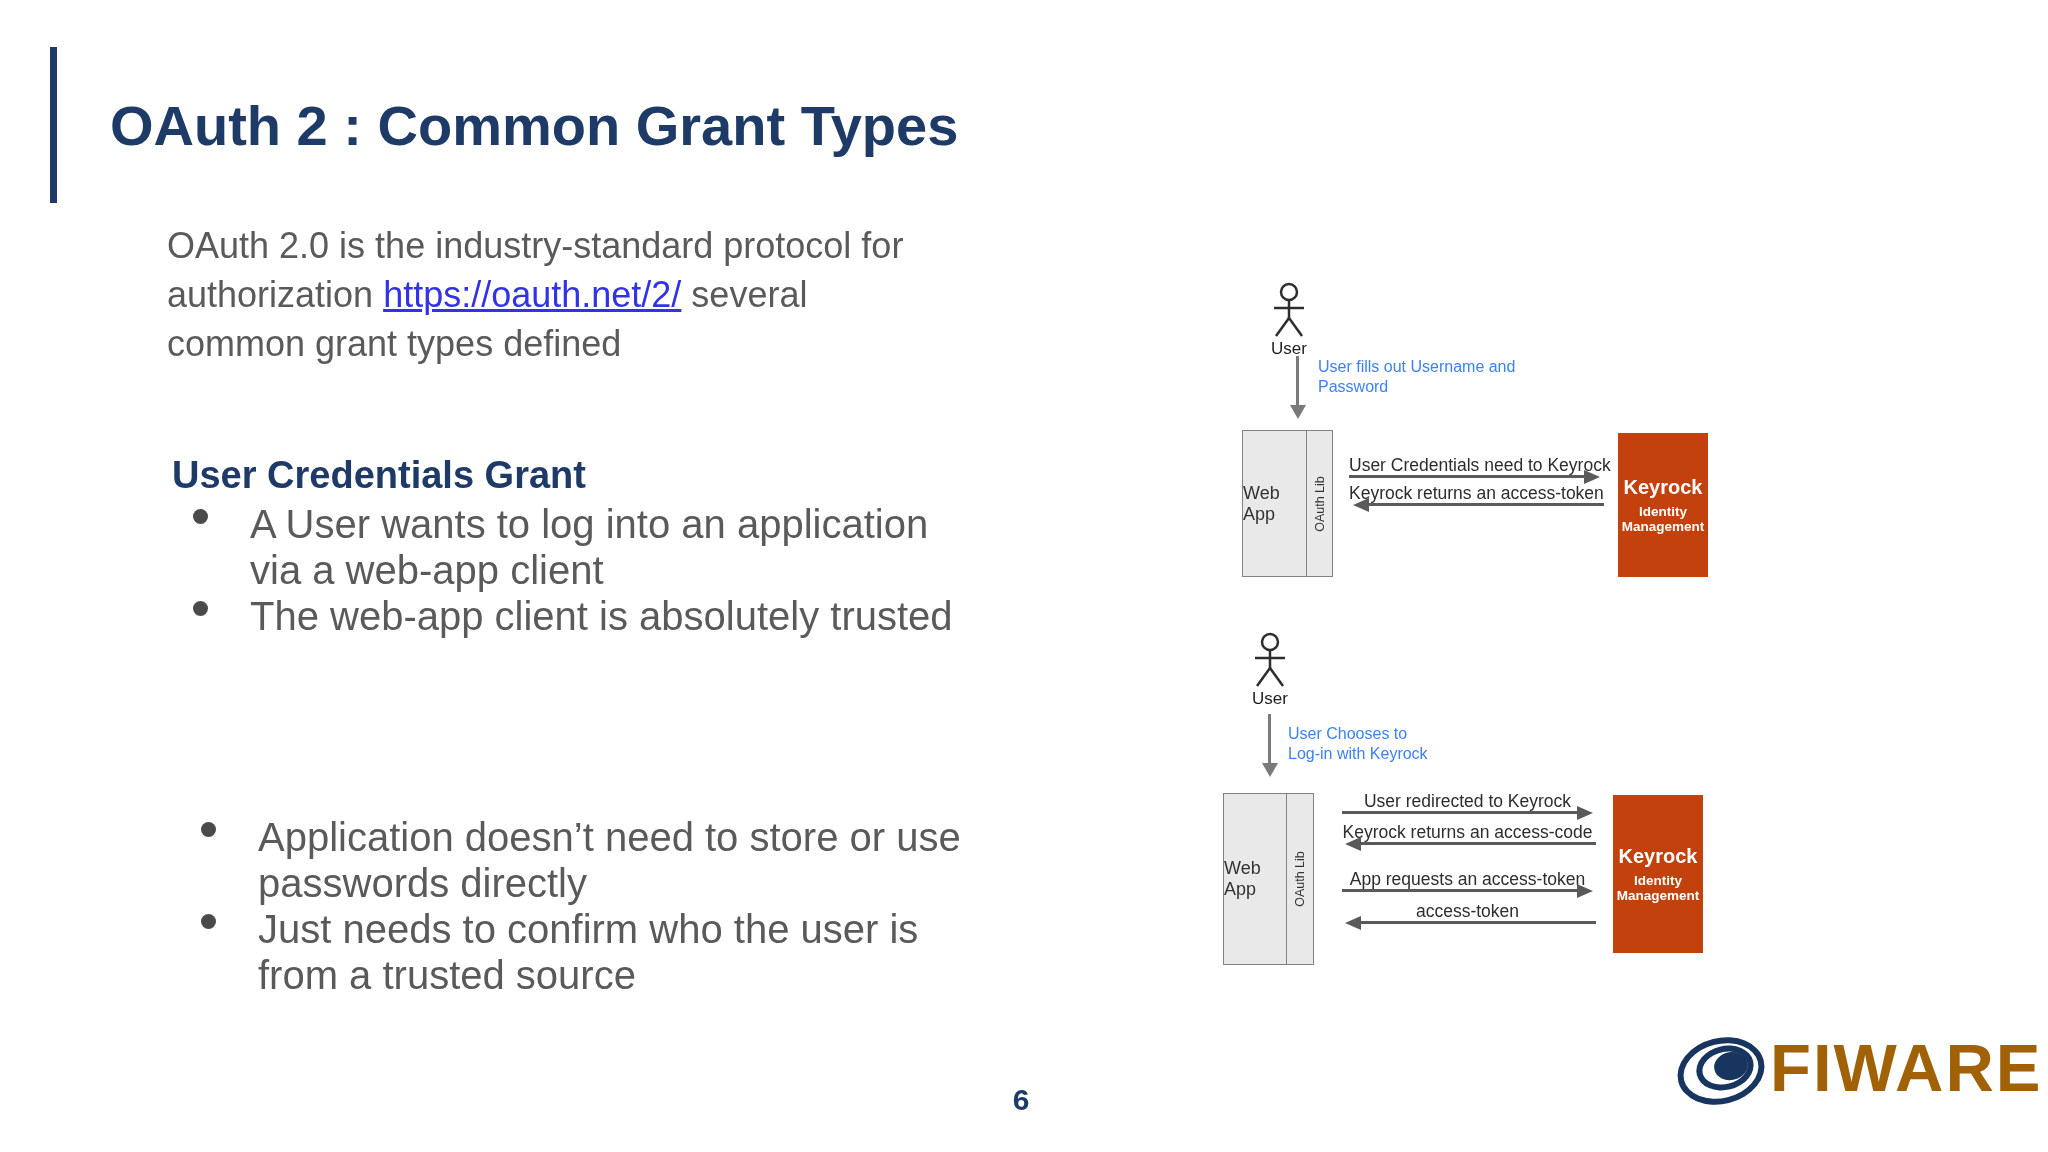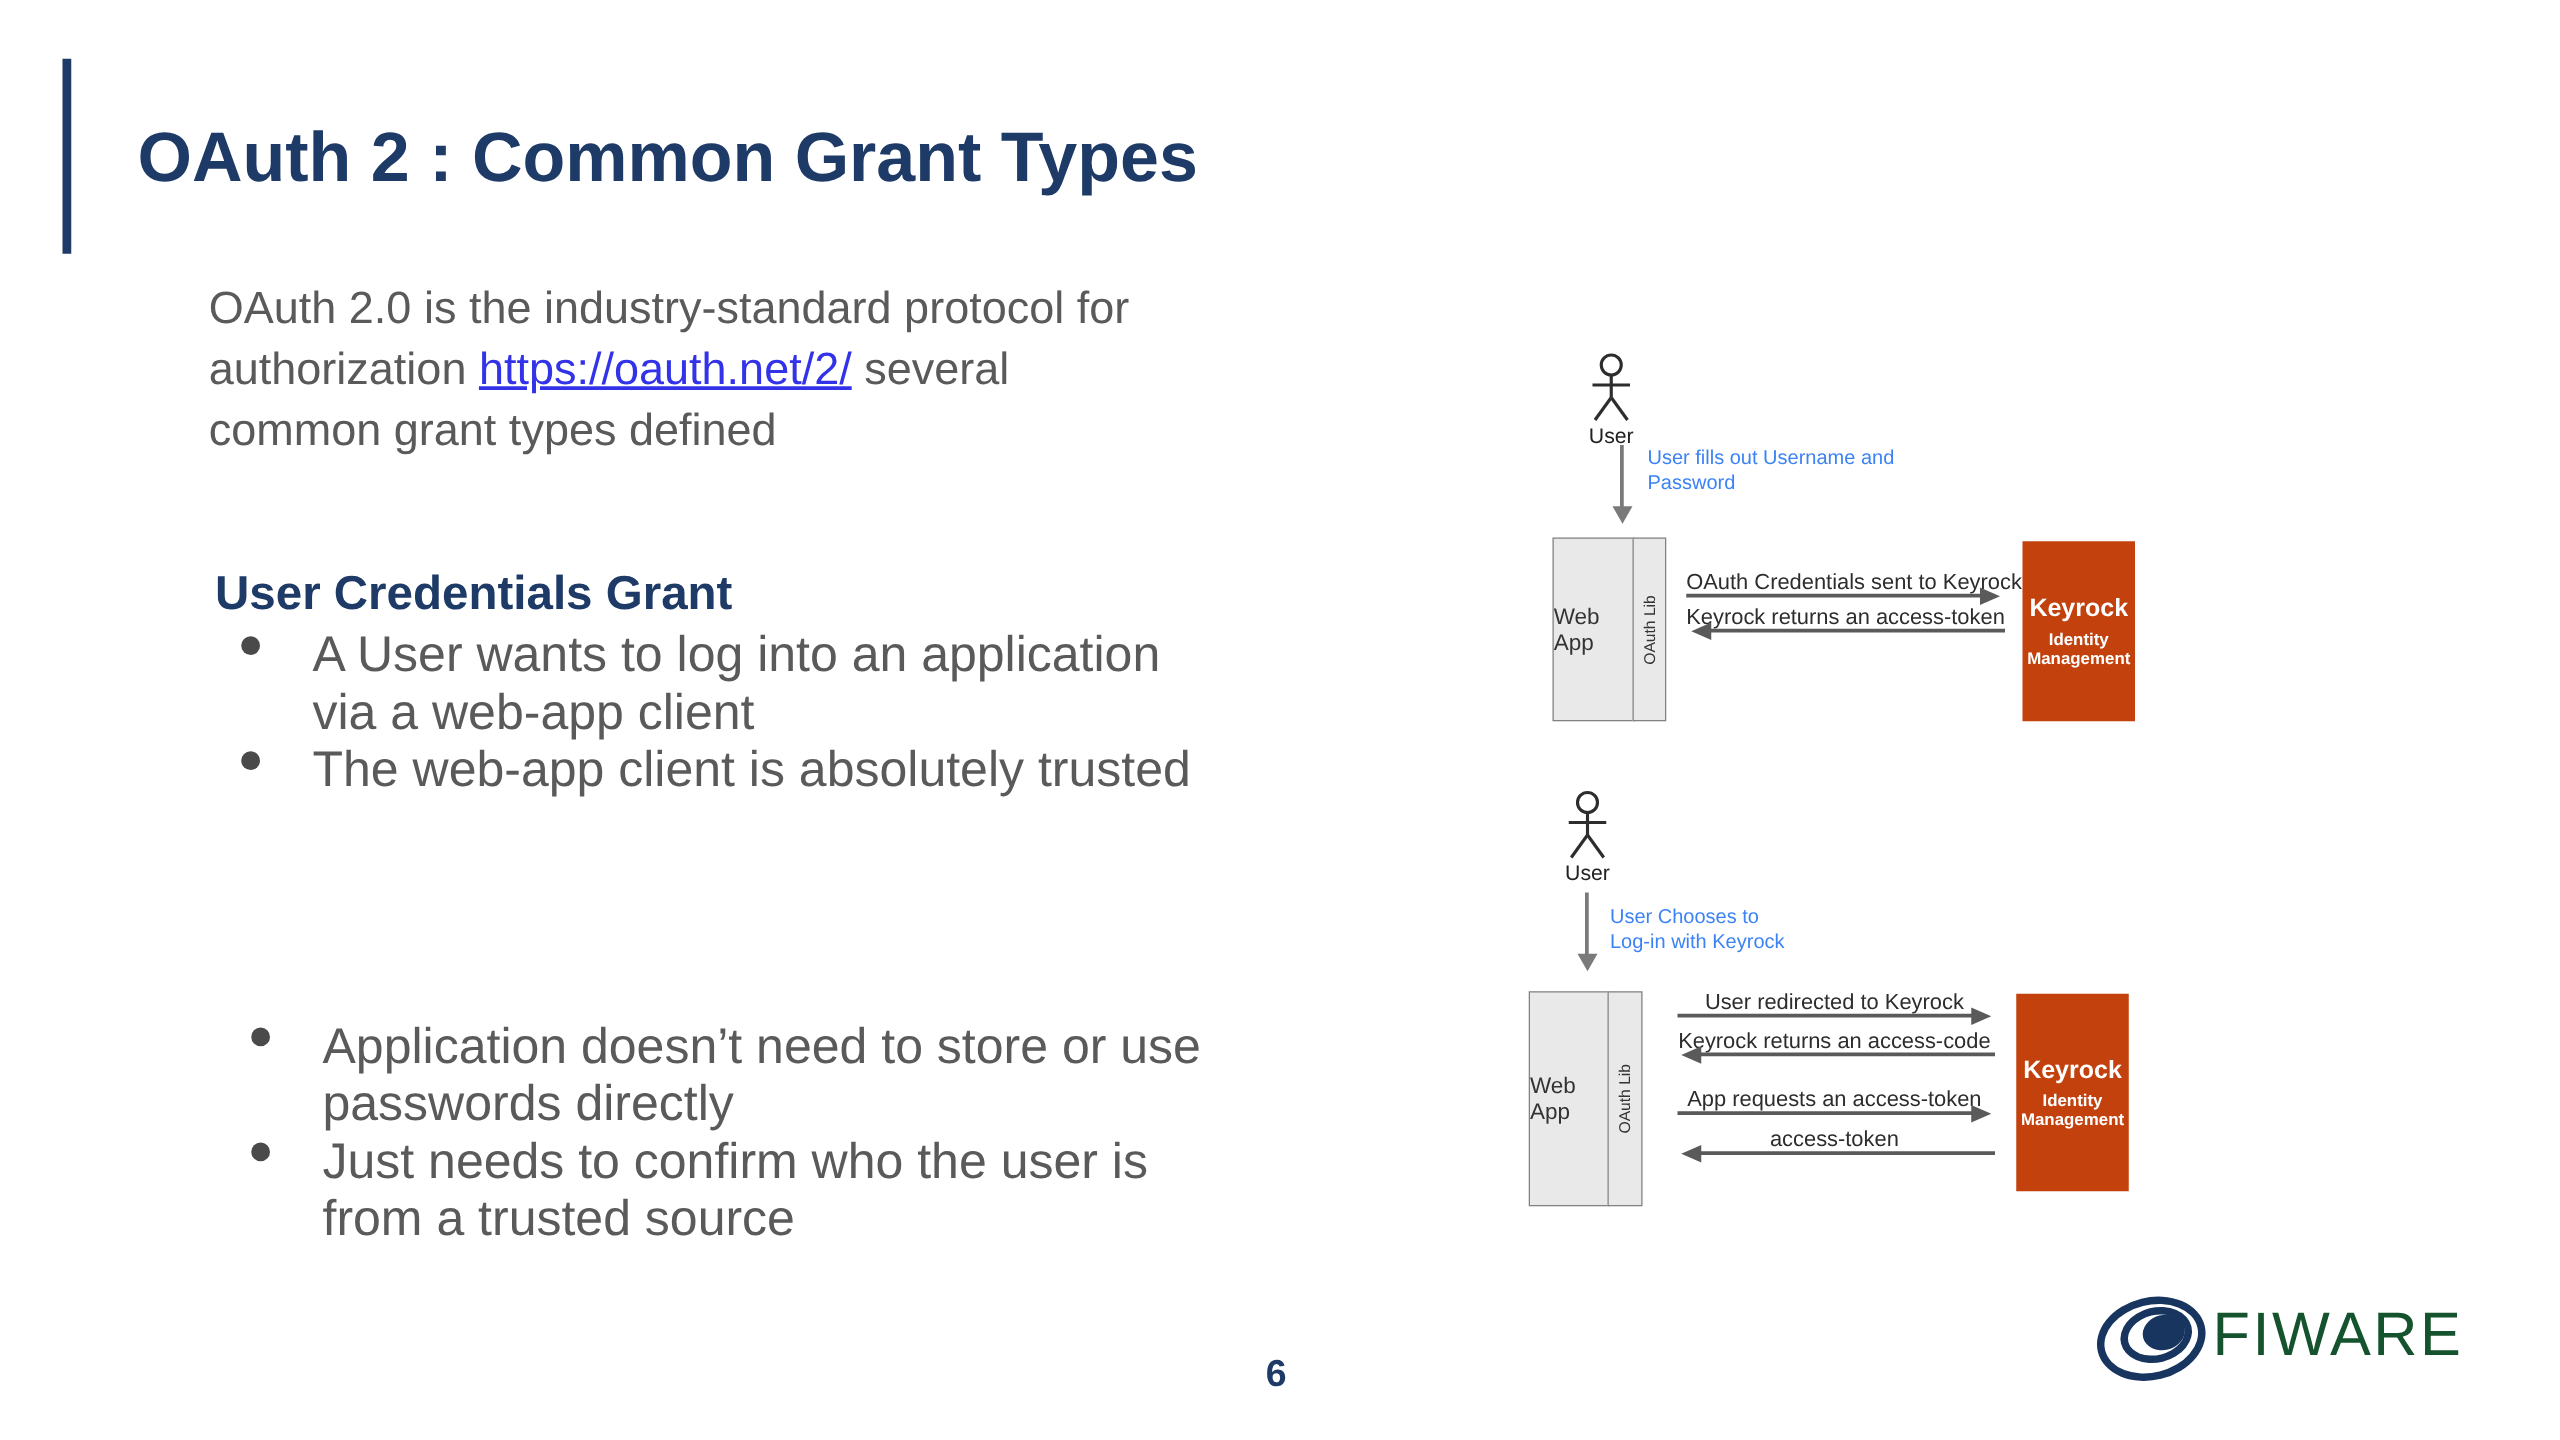--- a/index.html
+++ b/index.html
@@ -40,21 +40,21 @@
   .harrow.left::before { content:""; position:absolute; left:-15px; top:50%; transform:translateY(-50%);
     border-top:7px solid transparent; border-bottom:7px solid transparent; border-right:16px solid #5a5a5a; }
   .arrow-label { position:absolute; font-size:17.5px; line-height:18px; color:#2d2d2d; text-align:center; white-space:nowrap; }
   
   .page-number { position:absolute; left:1006px; top:1083px; width:30px; text-align:center; font-size:30px; font-weight:700; color:#1e3a67; }
   .fiware-logo { position:absolute; left:1670px; top:1030px; width:340px; height:92px; }
   .swirl { position:absolute; left:7px; top:8px; width:88px; height:66px; }
   .swirl .ring1 { position:absolute; left:0; top:0; width:88px; height:66px; border:6px solid #17355e; border-radius:50%; transform:rotate(-14deg); }
   .swirl .ring2 { position:absolute; left:19px; top:8px; width:58px; height:44px; border:6px solid #17355e; border-radius:50%; transform:rotate(-14deg); }
   .swirl .core  { position:absolute; left:37px; top:14px; width:34px; height:28px; background:#17355e; border-radius:50%; transform:rotate(-14deg); }
-  .brand-text { position:absolute; left:100px; top:13px; font-size:49px; line-height:50px; font-weight:400; letter-spacing:2px; color:#14532d; }
+  .brand-text { position:absolute; left:100px; top:13px; font-size:67px; line-height:50px; font-weight:700; letter-spacing:2px; color:#a16207; }
 </style>
 </head>
 <body>
 
 <div class="slide">
 
   <div class="accent-bar"></div>
   <h1 class="title">OAuth 2 : Common Grant Types</h1>
 
   <div class="intro">
@@ -106,21 +106,21 @@
     <span class="webapp-label">Web App</span>
   </div>
   <div class="box" style="left:1306px; top:430px; width:27px; height:147px;">
     <span class="lib-label">OAuth Lib</span>
   </div>
   <div class="keyrock" style="left:1618px; top:433px; width:90px; height:144px;">
     <div class="kr-title">Keyrock</div>
     <div class="kr-sub">Identity</div>
     <div class="kr-sub">Management</div>
   </div>
-  <div class="arrow-label" style="left:1349px; top:456px; width:251px;">OAuth Credentials sent to Keyrock</div>
+  <div class="arrow-label" style="left:1349px; top:456px; width:251px;">User Credentials need to Keyrock</div>
   <div class="harrow right" style="left:1349px; top:475px; width:236px;"></div>
   <div class="arrow-label" style="left:1349px; top:484px; width:251px;">Keyrock returns an access-token</div>
   <div class="harrow left" style="left:1368px; top:503px; width:236px;"></div>
 
   <div class="actor" style="left:1243px; top:632px;">
     <svg width="54" height="56" viewBox="0 0 54 56">
       <g stroke="#2d2d2d" stroke-width="2.5" fill="none">
         <circle cx="27" cy="10" r="8"></circle>
         <line x1="27" y1="18" x2="27" y2="36"></line>
         <line x1="12" y1="26" x2="42" y2="26"></line>

